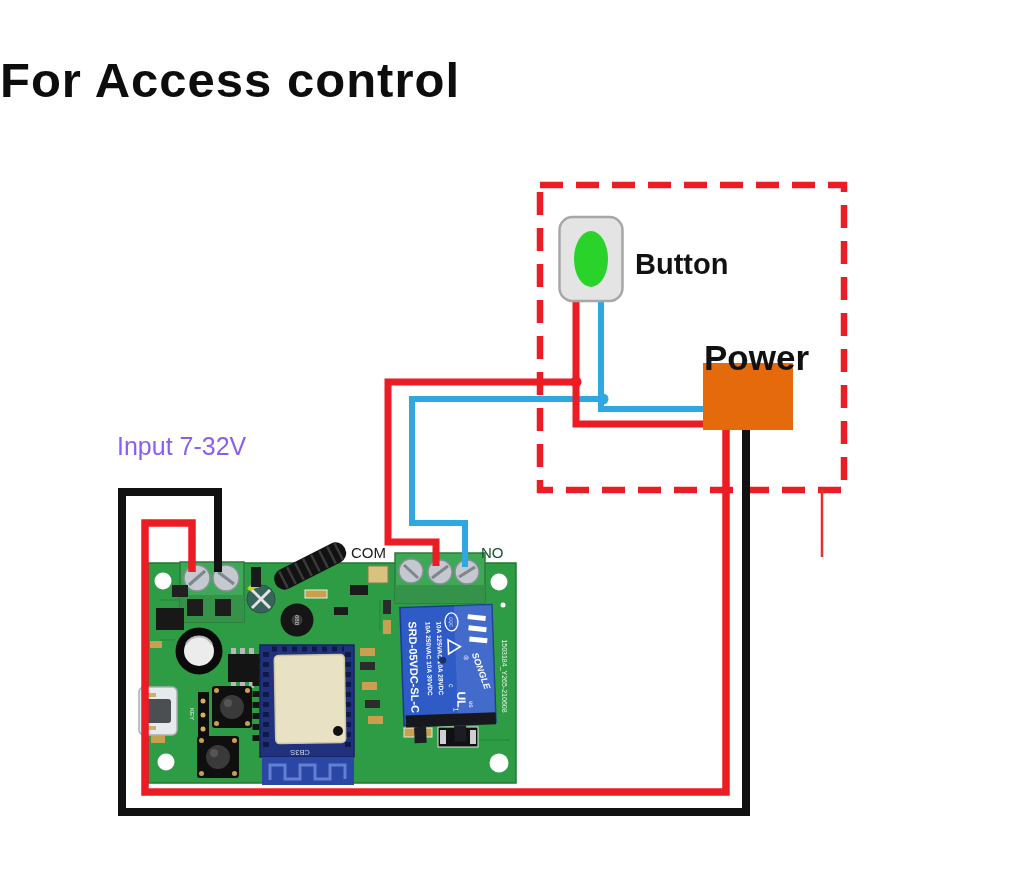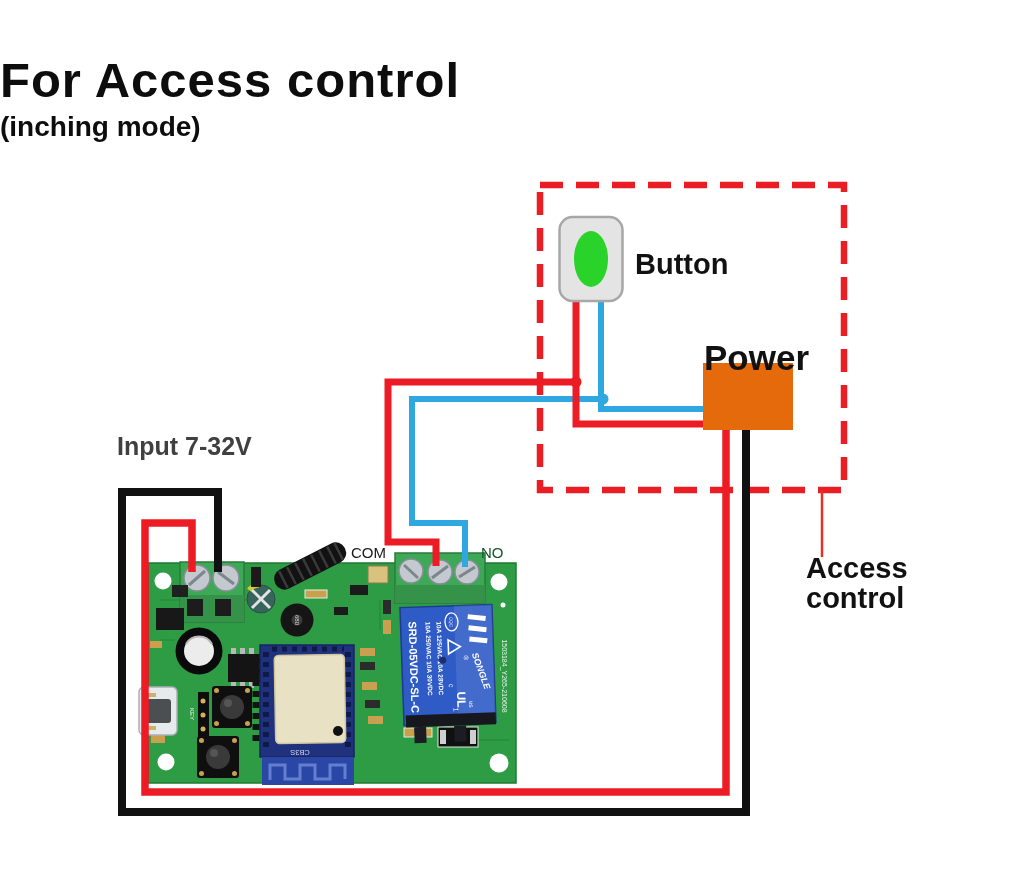--- a/index.html
+++ b/index.html
@@ -6,21 +6,21 @@
   .stage{position:relative;width:1024px;height:893px;background:#ffffff;overflow:hidden;
          font-family:"Liberation Sans",sans-serif;}
   .stage svg{position:absolute;left:0;top:0;}
   .lbl{position:absolute;color:#111;white-space:nowrap;}
   .title-wrap{position:absolute;left:0;top:52px;width:990px;text-align:left;}
   .title-main{font-size:49px;font-weight:700;color:#0d0d0d;letter-spacing:1px;}
   .title-sub{font-size:28px;font-weight:700;color:#0d0d0d;margin-top:3px;}
   .button-lbl{left:627px;top:248px;font-size:29px;font-weight:700;margin-left:8px;}
   .power-lbl{left:704px;top:338px;font-size:35px;font-weight:700;}
   .access-lbl{left:806px;top:553px;font-size:29px;font-weight:700;line-height:30px;}
-  .input-lbl{left:117px;top:432px;font-size:25px;font-weight:700;color:#404040;}
+  .input-lbl{left:117px;top:432px;font-size:25px;font-weight:400;color:#8b5cf6;}
   .com-lbl{left:351px;top:544px;font-size:15px;font-weight:400;color:#1a1a1a;}
   .no-lbl{left:481px;top:544px;font-size:15px;font-weight:400;color:#14532d;}
   text{font-family:"Liberation Sans",sans-serif;}
 </style>
 </head>
 <body>
 
 <div class="stage">
 
 <svg width="1024" height="893" viewBox="0 0 1024 893">
@@ -213,28 +213,23 @@
   <rect x="703" y="363" width="90" height="67" fill="#E56A0B"></rect>
 
   <g>
     <rect x="559.5" y="217" width="63" height="84" rx="13" fill="#E4E4E4" stroke="#A7A7A7" stroke-width="2.5"></rect>
     <ellipse cx="591" cy="259" rx="17" ry="28" fill="#29D329"></ellipse>
   </g>
 </svg>
 
 <div class="title-wrap">
   <div class="title-main">For Access control</div>
-  <div class="title-sub">(inching mode)</div>
 </div>
 
 <div class="lbl button-lbl">Button</div>
 <div class="lbl power-lbl">Power</div>
 
-<div class="lbl access-lbl">
-  <div>Access</div>
-  <div>control</div>
-</div>
 
 <div class="lbl input-lbl">Input 7-32V</div>
 <div class="lbl com-lbl">COM</div>
 <div class="lbl no-lbl">NO</div>
 
 </div>
 
 </body></html>

